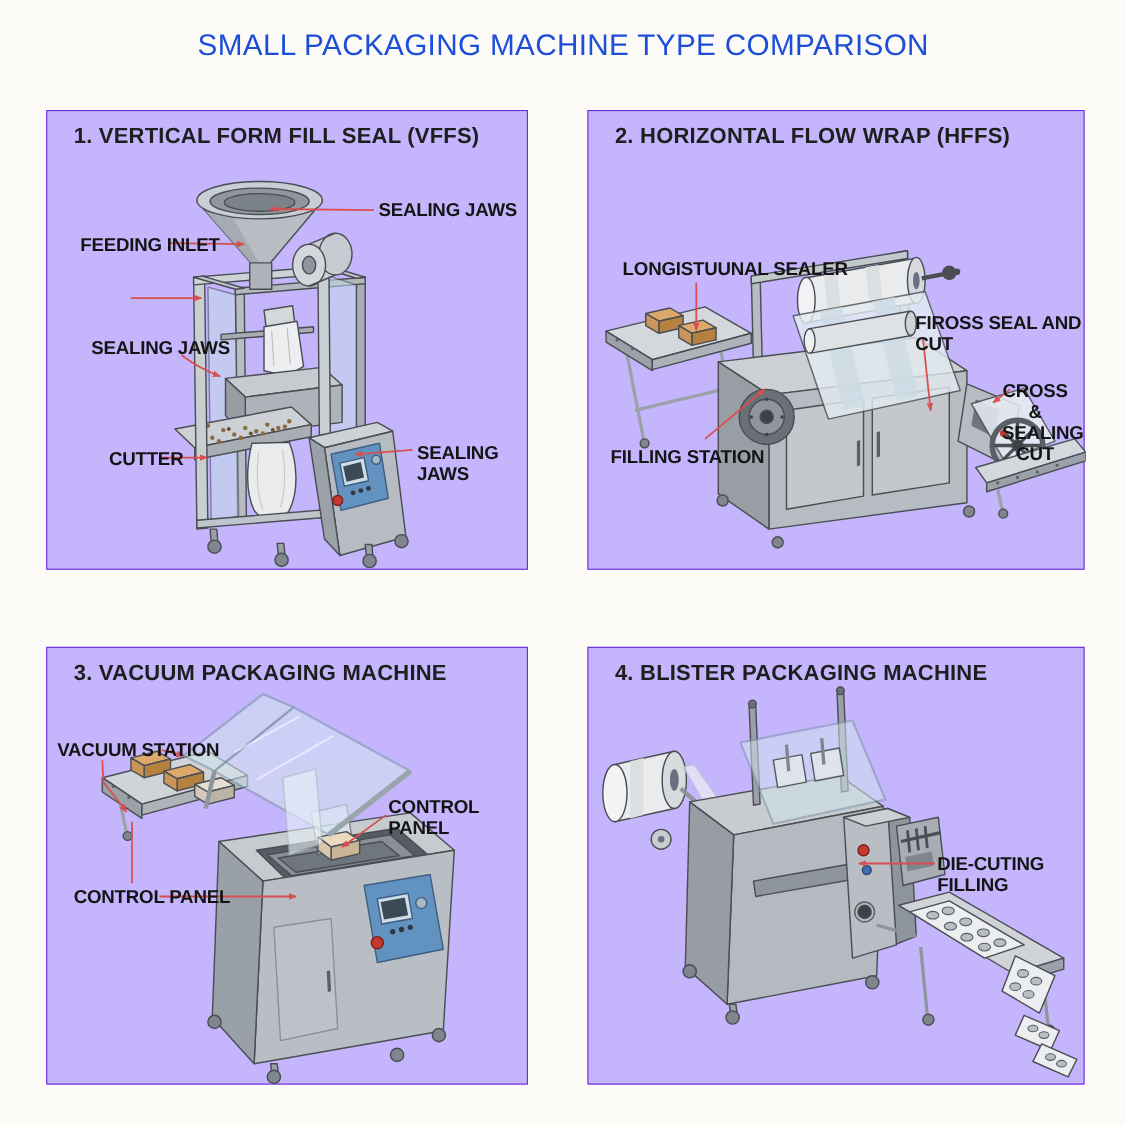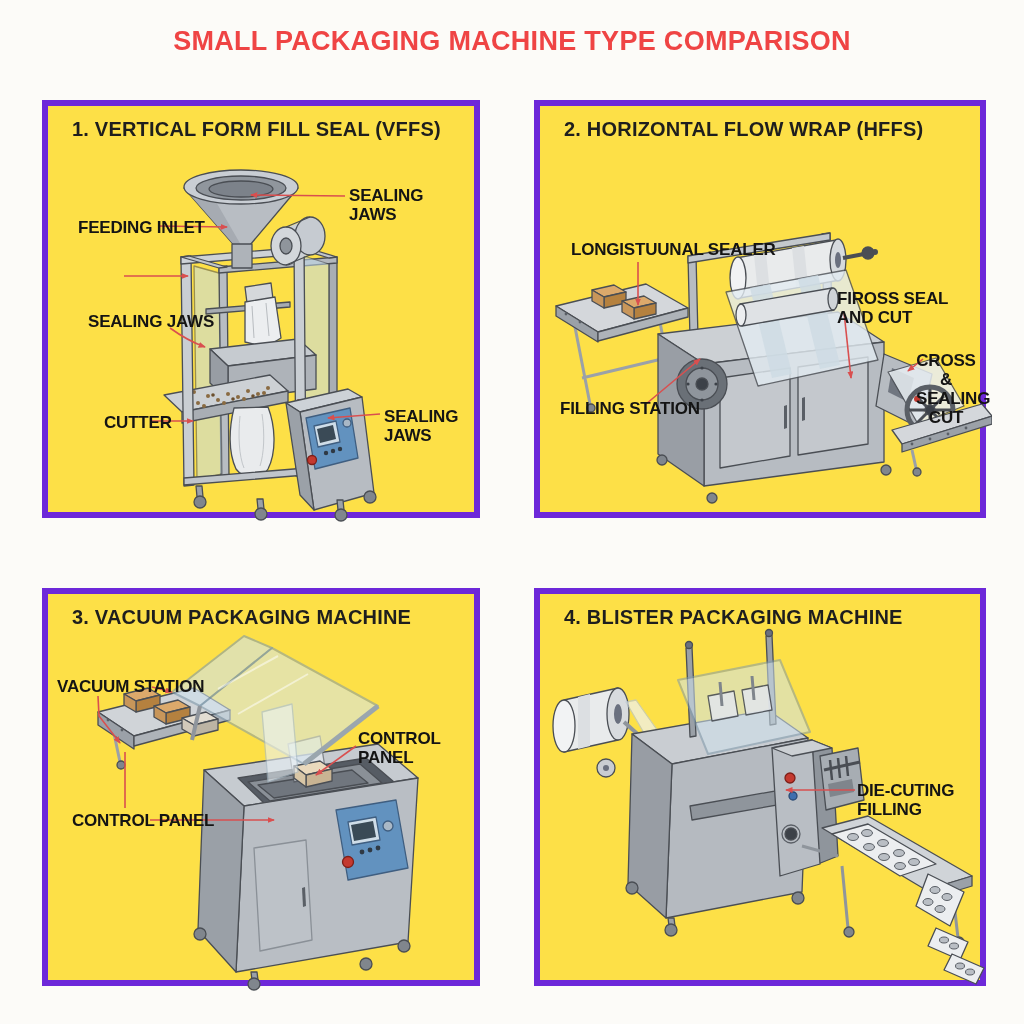--- a/index.html
+++ b/index.html
@@ -1,20 +1,20 @@
 <!DOCTYPE html>
 <html><head>
 <meta charset="utf-8">
 <style>
   html,body{margin:0;padding:0;background:#e8e8e8;}
   .page{position:relative;width:1024px;height:1024px;background:#fcfbf8;overflow:hidden;
         font-family:"Liberation Sans",sans-serif;}
   .title{position:absolute;top:26px;left:0;width:100%;margin:0;text-align:center;
-         font-weight:bold;font-size:27px;letter-spacing:0.3px;color:#ef4444;}
-  .panel{position:absolute;background:#fde047;border:6px solid #6d28d9;box-sizing:border-box;}
+         font-weight:normal;font-size:27px;letter-spacing:0.3px;color:#1d4ed8;}
+  .panel{position:absolute;background:#c4b5fd;border:1px solid #6d28d9;box-sizing:border-box;}
   #p1{left:42px;top:100px;width:438px;height:418px;}
   #p2{left:534px;top:100px;width:452px;height:418px;}
   #p3{left:42px;top:588px;width:438px;height:398px;}
   #p4{left:534px;top:588px;width:452px;height:398px;}
   .panel h2{position:absolute;left:24px;top:12px;margin:0;font-weight:bold;font-size:20px;
             letter-spacing:0.2px;color:#1e1e1e;white-space:nowrap;}
   .art{position:absolute;left:0;top:0;}
   .lbl{position:absolute;font-weight:bold;font-size:17px;letter-spacing:-0.2px;color:#141414;
        line-height:1.12;white-space:pre-line;}
   .lbl-c{text-align:center;}
@@ -254,21 +254,21 @@
         <line x1="383" y1="253" x2="368" y2="265" marker-end="url(#ah2)"></line>
         <line x1="106" y1="298" x2="160" y2="253" marker-end="url(#ah2)"></line>
       </g>
     </svg>
     <h2>2. HORIZONTAL FLOW WRAP (HFFS)</h2>
     <div class="lbl" style="left:31px;top:134px">LONGISTUUNAL SEALER</div>
     <div class="lbl" style="left:297px;top:183px">FIROSS SEAL AND CUT</div>
     <div class="lbl lbl-c" style="left:376px;top:245px;width:60px">CROSS &amp;
 SEALING
 CUT</div>
-    <div class="lbl" style="left:20px;top:293px">FILLING STATION</div>
+    <div class="lbl" style="left:20px;top:305px">FILLING STATION</div>
   </section>
 
   <section class="panel" id="p3">
     <svg class="art" width="438" height="398" viewBox="0 0 438 398">
       <defs>
         <marker id="ah3" markerWidth="9" markerHeight="8" refX="6.5" refY="3" orient="auto" markerUnits="userSpaceOnUse">
           <path d="M0,0 L7.5,3 L0,6 Z" fill="#d94f4f"></path>
         </marker>
       </defs>
       <g stroke="#4a4e54" stroke-width="1.3" stroke-linejoin="round">

